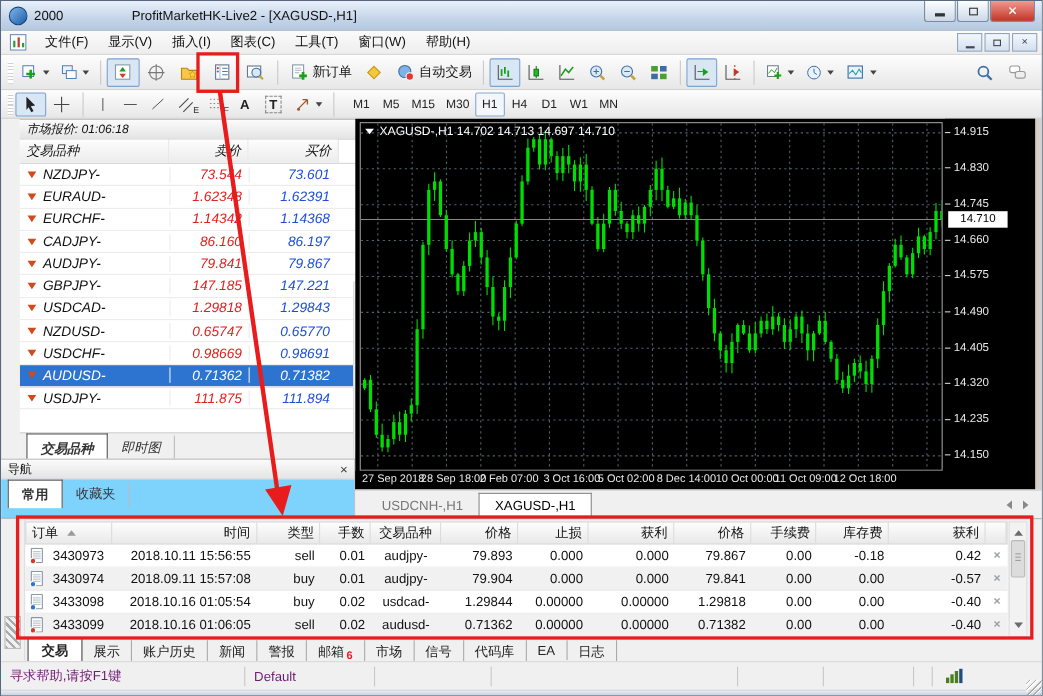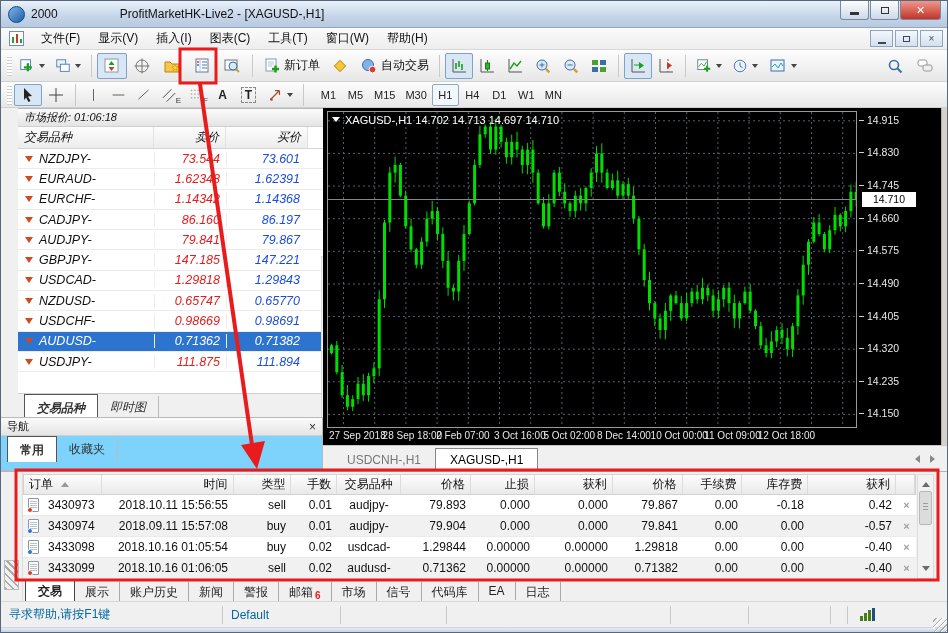--- a/index.html
+++ b/index.html
@@ -105,21 +105,21 @@
   .sb-btn{height:15px;display:flex;align-items:center;justify-content:center;background:#f2f2f2;}
   .sb-up{width:0;height:0;border:4px solid transparent;border-bottom:5px solid #6b6b6b;}
   .sb-dn{width:0;height:0;border:4px solid transparent;border-top:5px solid #6b6b6b;}
   .sb-thumb{position:absolute;left:1px;right:1px;background:#dcdcdc;border:1px solid #b9b9b9;border-radius:2px;}
   .sb-thumb::after{content:"";position:absolute;left:3px;right:3px;top:45%;height:1px;background:#9e9e9e;box-shadow:0 3px 0 #9e9e9e,0 -3px 0 #9e9e9e;}
   
   .term-tabs{position:absolute;left:24px;top:110px;display:flex;align-items:flex-start;height:20px;}
   .ttab{font-size:12px;color:#222;padding:2px 10px;border-right:1px solid #aaa;white-space:nowrap;}
   .ttab.active{background:#fff;border:1px solid #444;font-weight:bold;padding:2px 12px;margin-top:-2px;}
   .badge{color:#e81c1c;font-size:10px;font-weight:bold;margin-left:2px;position:relative;top:3px;}
-  .statusbar{position:absolute;left:0;top:600px;width:948px;height:26px;background:#f0f0f0;border-top:1px solid #d9d9d9;display:flex;align-items:center;font-size:12px;color:#0369a1;}
+  .statusbar{position:absolute;left:0;top:600px;width:948px;height:26px;background:#f0f0f0;border-top:1px solid #d9d9d9;display:flex;align-items:center;font-size:12px;color:#701a75;}
   .scell{height:18px;display:flex;align-items:center;padding:0 8px;border-right:1px solid #c8c8c8;}
   .conn{display:flex;align-items:flex-end;gap:1px;margin-left:12px;}
   .conn i{width:3px;background:#4a7d1e;display:block;}
   .conn i.b{background:#1e4e7d;}
   .rgrip{position:absolute;right:2px;bottom:2px;width:14px;height:14px;background:repeating-linear-gradient(135deg,transparent 0 2px,#aaa 2px 3px,#fff 3px 4px);}
   .botframe{position:absolute;left:0;top:626px;width:948px;height:7px;background:linear-gradient(#e7ecf3,#b9c6d8);border-top:1px solid #cfd6df;}
   
   .annot{position:absolute;left:0;top:0;width:948px;height:633px;pointer-events:none;z-index:60;}
 </style>
 </head>

